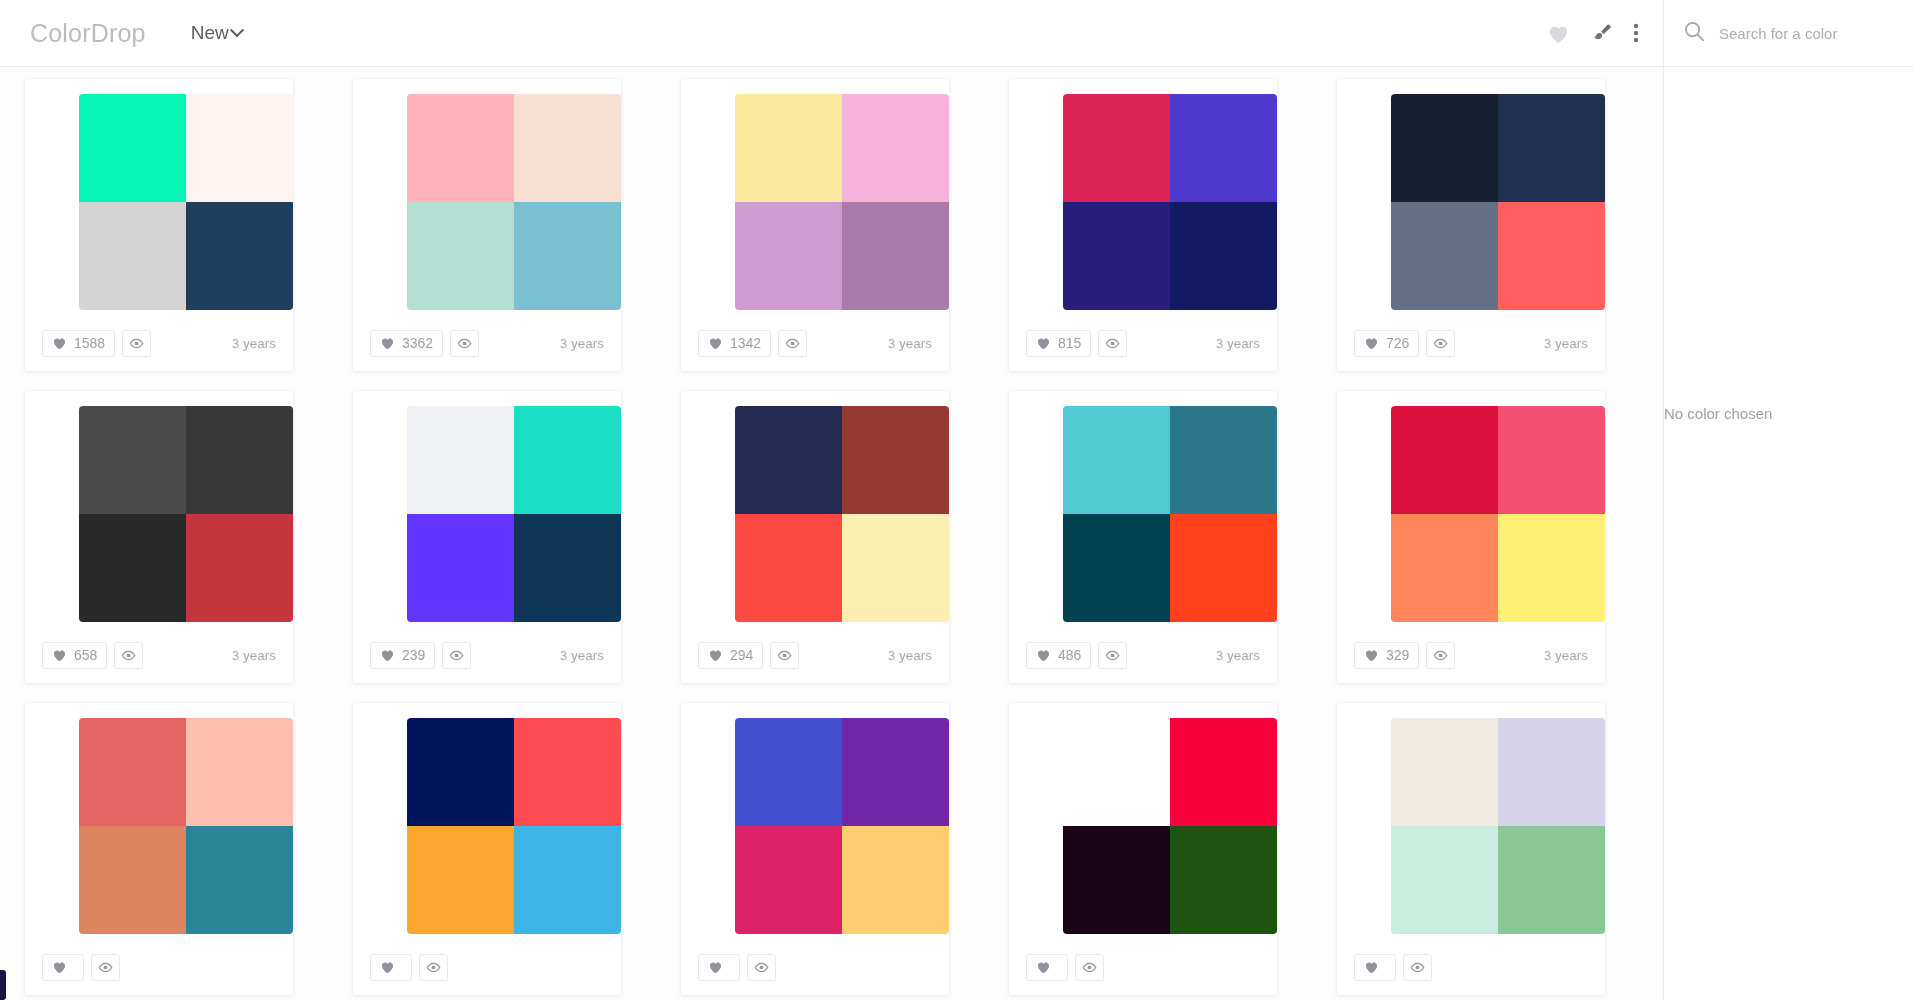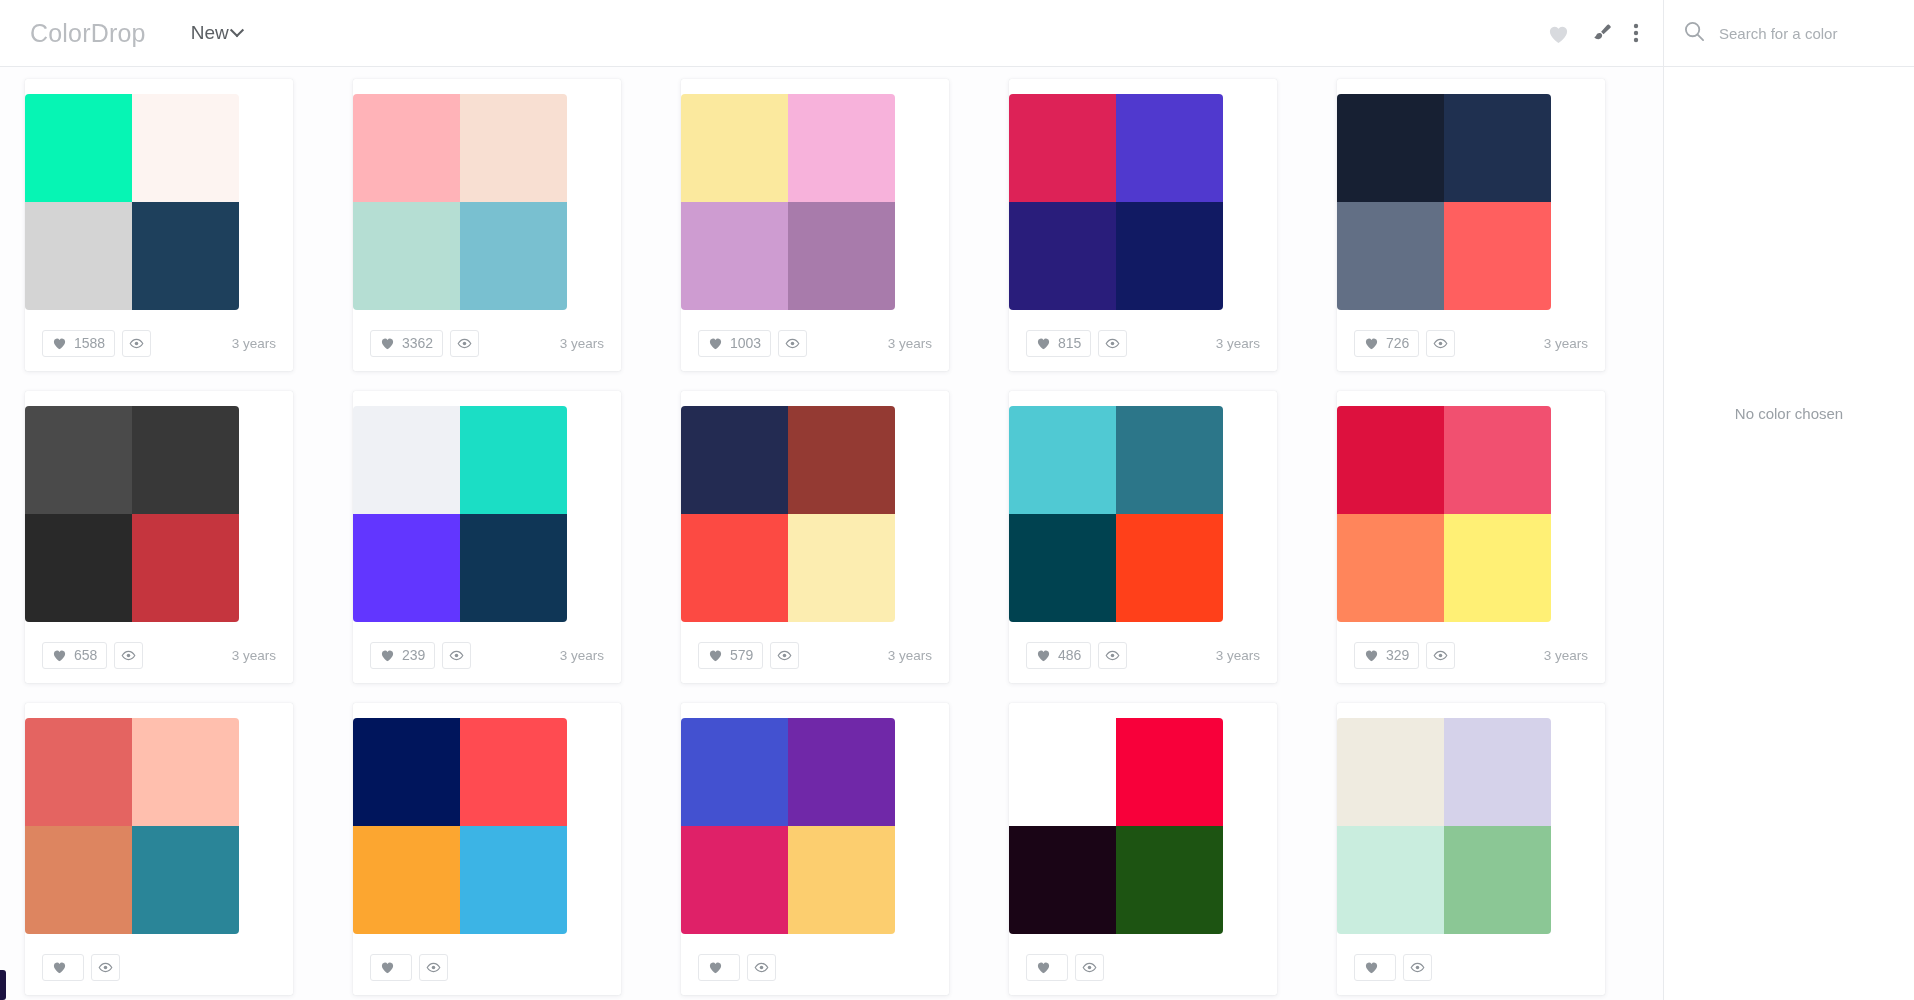--- a/index.html
+++ b/index.html
@@ -83,21 +83,21 @@
   }
 
   .card {
     width: 268px;
     height: 292px;
     background: #ffffff;
     border-radius: 2px;
     box-shadow: 0 1px 4px rgba(60,70,90,0.10), 0 0 1px rgba(60,70,90,0.18);
     display: flex;
     flex-direction: column;
-    align-items: flex-start;
+    align-items: flex-end;
     padding-top: 15px;
     position: relative;
   }
   .swatches {
     width: 214px;
     height: 216px;
     display: grid;
     grid-template-columns: 1fr 1fr;
     grid-template-rows: 1fr 1fr;
     border-radius: 4px;
@@ -162,21 +162,21 @@
     color: #5b5f63;
     font-family: "Liberation Sans", sans-serif;
     width: 170px;
     background: transparent;
   }
   .search-input::placeholder { color: #a9aeb3; }
   .no-color {
     position: absolute;
     top: 405px;
     width: 100%;
-    text-align: center;
+    text-align: left;
     font-size: 15px;
     color: #9aa0a6;
   }
 
   
   .corner-nub {
     position: absolute;
     left: 0; bottom: 0;
     width: 6px; height: 30px;
     background: #1b1240;
@@ -276,21 +276,21 @@
               <div class="sw" title="#FBE99E" style="background: rgb(251, 233, 158);"></div>
               <div class="sw" title="#F7B2DB" style="background: rgb(247, 178, 219);"></div>
               <div class="sw" title="#CE9CD1" style="background: rgb(206, 156, 209);"></div>
               <div class="sw" title="#A87BAB" style="background: rgb(168, 123, 171);"></div>
             </div>
             <div class="card-footer">
               <div class="like-pill">
                 <svg width="15" height="14" viewBox="0 0 24 22">
                   <path d="M12 21s-9-5.7-9-12A5 5 0 0 1 12 6a5 5 0 0 1 9 3c0 6.3-9 12-9 12z" fill="#8d9399"></path>
                 </svg>
-                <span class="like-count">1003</span>
+                <span class="like-count">1342</span>
               </div>
               <div class="eye-btn">
                 <svg width="15" height="11" viewBox="0 0 22 14">
                   <path d="M11 1C5.5 1 1.8 7 1.8 7S5.5 13 11 13s9.2-6 9.2-6S16.5 1 11 1z" fill="none" stroke="#8d9399" stroke-width="1.7"></path>
                   <circle cx="11" cy="7" r="2.6" fill="#8d9399"></circle>
                 </svg>
               </div>
               <span class="age">3 years</span>
             </div>
           </div>
@@ -391,21 +391,21 @@
               <div class="sw" title="#232B52" style="background: rgb(35, 43, 82);"></div>
               <div class="sw" title="#943A33" style="background: rgb(148, 58, 51);"></div>
               <div class="sw" title="#FC4A43" style="background: rgb(252, 74, 67);"></div>
               <div class="sw" title="#FCEDB0" style="background: rgb(252, 237, 176);"></div>
             </div>
             <div class="card-footer">
               <div class="like-pill">
                 <svg width="15" height="14" viewBox="0 0 24 22">
                   <path d="M12 21s-9-5.7-9-12A5 5 0 0 1 12 6a5 5 0 0 1 9 3c0 6.3-9 12-9 12z" fill="#8d9399"></path>
                 </svg>
-                <span class="like-count">579</span>
+                <span class="like-count">294</span>
               </div>
               <div class="eye-btn">
                 <svg width="15" height="11" viewBox="0 0 22 14">
                   <path d="M11 1C5.5 1 1.8 7 1.8 7S5.5 13 11 13s9.2-6 9.2-6S16.5 1 11 1z" fill="none" stroke="#8d9399" stroke-width="1.7"></path>
                   <circle cx="11" cy="7" r="2.6" fill="#8d9399"></circle>
                 </svg>
               </div>
               <span class="age">3 years</span>
             </div>
           </div>

